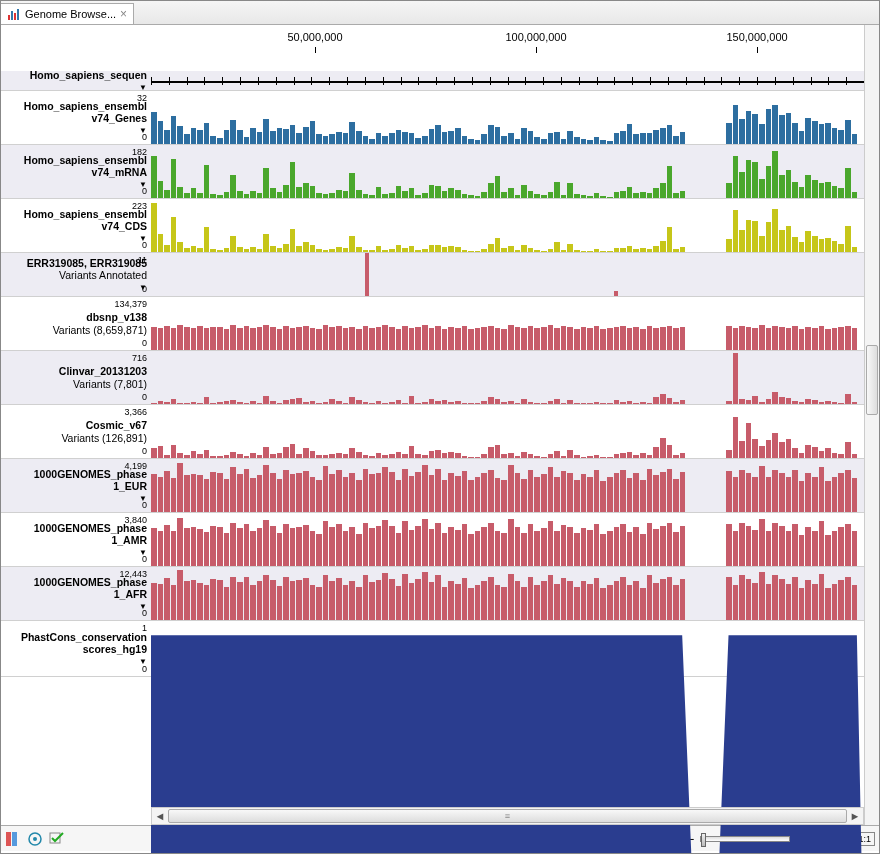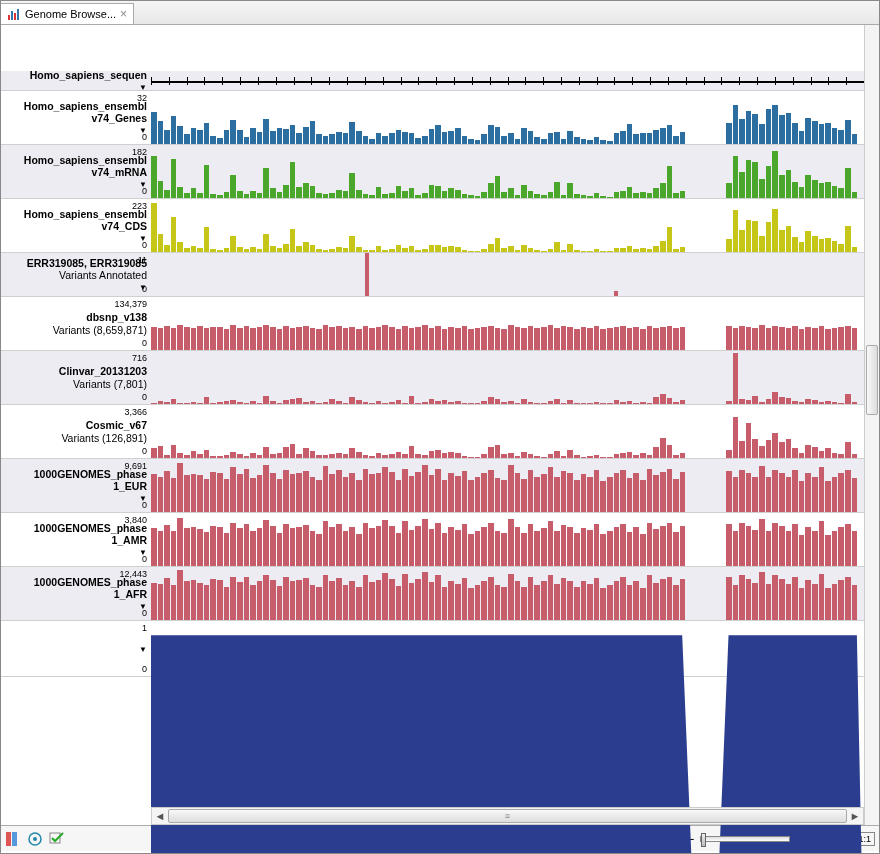--- a/index.html
+++ b/index.html
@@ -50,20 +50,28 @@
           <rect x="7" y="6" width="2" height="7" fill="#d33"></rect>
           <rect x="10" y="2" width="2" height="11" fill="#37a"></rect>
         </svg>
     </span>
     <span>Genome Browse...</span>
     <span class="tab-close">×</span>
   </div>
 </div>
 
 <div class="main">
+  <div class="ruler" id="ruler">
+      <div class="ruler-tick" style="left: 23%;"></div>
+      <div class="ruler-label" style="left: 23%;">50,000,000</div>
+      <div class="ruler-tick" style="left: 54%;"></div>
+      <div class="ruler-label" style="left: 54%;">100,000,000</div>
+      <div class="ruler-tick" style="left: 85%;"></div>
+      <div class="ruler-label" style="left: 85%;">150,000,000</div>
+    </div>
   <div class="tracks" id="tracks">
       <div class="track alt" style="height: 20px;">
         <div class="track-label">
           <span class="name">Homo_sapiens_sequen</span>
           <span class="caret">▼</span>
         </div>
         <div class="track-body">
           <div class="seq-line"></div>
           <div class="seq-tick" style="left: 0%;"></div>
           <div class="seq-tick" style="left: 2.5%;"></div>
@@ -836,21 +844,21 @@
             <div style="height: 10%; background: rgb(199, 92, 106);"></div>
             <div style="height: 8%; background: rgb(199, 92, 106);"></div>
             <div style="height: 30%; background: rgb(199, 92, 106);"></div>
             <div style="height: 8%; background: rgb(199, 92, 106);"></div>
             <div style="height: 0%; background: rgb(199, 92, 106);"></div>
           </div>
         </div>
       </div>
       <div class="track alt" style="height: 54px;">
         <div class="track-label">
-          <span class="max">9,691</span>
+          <span class="max">4,199</span>
           <span class="name">1000GENOMES_phase<br>1_EUR</span>
           <span class="caret">▼</span>
           <span class="min">0</span>
         </div>
         <div class="track-body">
           <div class="bars">
             <div style="height: 72%; background: rgb(199, 92, 106);"></div>
             <div style="height: 66%; background: rgb(199, 92, 106);"></div>
             <div style="height: 78%; background: rgb(199, 92, 106);"></div>
             <div style="height: 64%; background: rgb(199, 92, 106);"></div>
@@ -1197,20 +1205,21 @@
             <div style="height: 76%; background: rgb(199, 92, 106);"></div>
             <div style="height: 82%; background: rgb(199, 92, 106);"></div>
             <div style="height: 66%; background: rgb(199, 92, 106);"></div>
             <div style="height: 0%; background: rgb(199, 92, 106);"></div>
           </div>
         </div>
       </div>
       <div class="track" style="height: 56px;">
         <div class="track-label">
           <span class="max">1</span>
+          <span class="name">PhastCons_conservation<br>scores_hg19</span>
           <span class="caret">▼</span>
           <span class="min">0</span>
         </div>
         <div class="track-body">
           <svg class="phast-area" viewBox="0 0 100 50" preserveAspectRatio="none">
             <path d="M0,50 L0,2 L74.5,2 L76.5,50 L79,50 L81,2 L99,2 L100,50 Z" fill="#2a3d8f"></path>
             <path d="M0,46 L0,44 L2,46.95634918996538 L4,45.00496445046772 L6,41.385272682759236 L8,42.10620008638303 L10,45.970959796156365 L12,46.56379672426485 L14,42.90056261224422 L16,41.06246681254605 L18,44.10086914166341 L20,46.97182206708461 L22,44.90935507023711 L24,41.337298899255494 L26,42.185501532781146 L28,46.0458908602044 L30,46.50996691560817 L32,42.807332950635704 L34,41.084604662768406 L36,44.20162421757642 L38,46.98393432163351 L40,44.81271736492361 L42,41.29233617536944 L44,42.2668548666628 L46,46.11850837154099 L48,46.45329876357934 L50,42.71545199151155 L52,41.110039326578715 L54,44.3021512909775 L56,46.99267225672342 L58,44.715160615246695 L60,41.2504353562531 L62,42.350168091318956 L64,46.18873021217856 L66,46.39385635016791 L68,42.62502363652472 L70,41.138742041721585 L72,44.40233668293697 L74,46.99802599124393 L76,44.616795141207824 L78,41.21164382456776 L80,42.435346993739266 L82,46.25647697322342 L84,46.33170689457868 L86,42.536150144681244 L88,41.17068035033439 L90,44.5020671009084 L92,46.99998947103682 L94,44.51773217733746 L96,41.17600544690232 L98,42.52229525115082 L100,46.32167204467367 " fill="none" stroke="#1a2560" stroke-width="0.5"></path>
           </svg>
         </div>
       </div>

